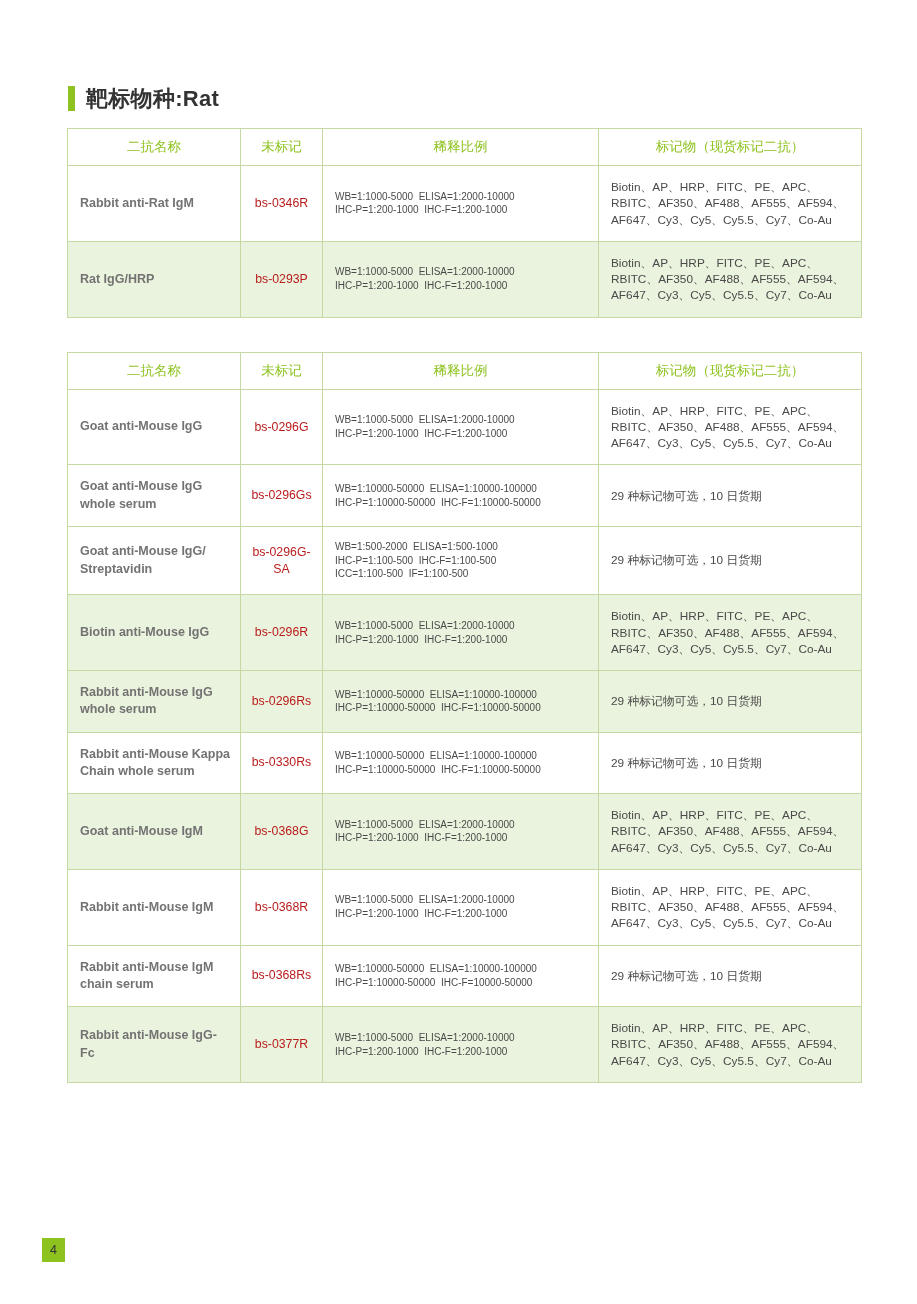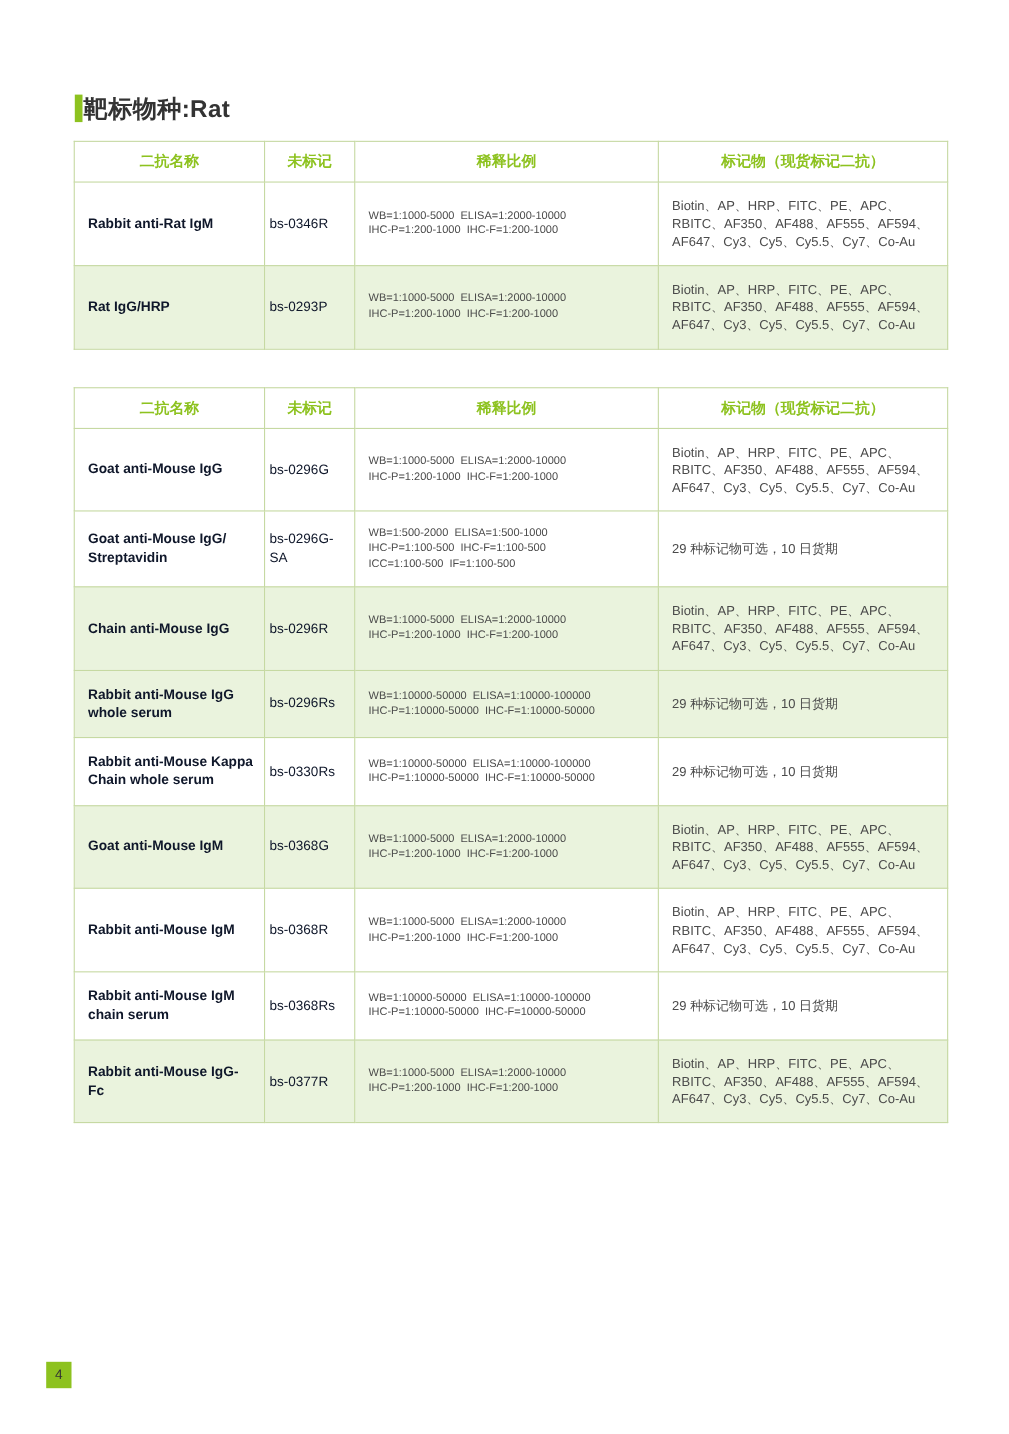--- a/index.html
+++ b/index.html
@@ -8,36 +8,36 @@
     --hl:#eaf3dd;
   }
   *{box-sizing:border-box;}
   body{margin:0;background:#fff;}
   .page{
     width:917px;height:1304px;position:relative;background:#ffffff;
     font-family:"Liberation Sans",sans-serif;
     padding:86px 56px 0 67px;overflow:hidden;
   }
   .sec{margin-bottom:34px;}
-  .sec-head{display:flex;align-items:center;gap:1px;margin:0 0 17px 1px;}
+  .sec-head{display:flex;align-items:center;gap:11px;margin:0 0 17px 1px;}
   .bar{width:7px;height:25px;background:var(--green);flex:0 0 auto;}
   .sec-title{font-size:22px;line-height:1;color:#333;font-weight:600;margin:0;letter-spacing:.3px;}
   table{border-collapse:collapse;table-layout:fixed;width:794px;}
   col.c1{width:173px}col.c2{width:82px}col.c3{width:276px}col.c4{width:263px}
   th{
-    color:var(--green);font-size:13.5px;font-weight:700;text-align:center;
+    color:var(--green);font-size:13.5px;font-weight:400;text-align:center;
     padding:9px 4px;border:1px solid var(--border);background:#fff;
   }
   td{
     border:1px solid var(--border);vertical-align:middle;color:#4a4a4a;
     padding:13px 10px;line-height:1.38;background:#fff;
   }
   tr.hl td{background:var(--hl);}
-  td.c-name{font-weight:700;color:#0f172a;font-size:12.5px;white-space:pre-line;padding-left:12px;}
-  td.c-code{text-align:left;font-size:12.3px;color:#0f172a;padding-left:4px;padding-right:4px;}
+  td.c-name{font-weight:700;color:#737373;font-size:12.5px;white-space:pre-line;padding-left:12px;}
+  td.c-code{text-align:center;font-size:12.3px;color:#b91c1c;padding-left:4px;padding-right:4px;}
   td.c-dil{font-size:10px;white-space:pre-wrap;padding-left:12px;}
   td.c-conj{font-size:11.8px;white-space:pre-wrap;padding-left:12px;}
   .page-num{
     position:absolute;left:42px;top:1238px;width:23px;height:24px;
     background:var(--green);color:#333;font-size:12.5px;
     display:flex;align-items:center;justify-content:center;
   }
 </style>
 </head>
 <body>
@@ -107,30 +107,37 @@
           <tr>
             <td class="c-name">Goat anti-Mouse IgG</td>
             <td class="c-code">bs-0296G</td>
             <td class="c-dil">WB=1:1000-5000  ELISA=1:2000-10000
 IHC-P=1:200-1000  IHC-F=1:200-1000</td>
             <td class="c-conj">Biotin、AP、HRP、FITC、PE、APC、
 RBITC、AF350、AF488、AF555、AF594、
 AF647、Cy3、Cy5、Cy5.5、Cy7、Co-Au</td>
           </tr>
           <tr>
+            <td class="c-name">Goat anti-Mouse IgG whole serum</td>
+            <td class="c-code">bs-0296Gs</td>
+            <td class="c-dil">WB=1:10000-50000  ELISA=1:10000-100000
+IHC-P=1:10000-50000  IHC-F=1:10000-50000</td>
+            <td class="c-conj">29 种标记物可选，10 日货期</td>
+          </tr>
+          <tr>
             <td class="c-name">Goat anti-Mouse IgG/
 Streptavidin</td>
             <td class="c-code">bs-0296G-SA</td>
             <td class="c-dil">WB=1:500-2000  ELISA=1:500-1000
 IHC-P=1:100-500  IHC-F=1:100-500
 ICC=1:100-500  IF=1:100-500</td>
             <td class="c-conj">29 种标记物可选，10 日货期</td>
           </tr>
           <tr class="hl">
-            <td class="c-name">Chain anti-Mouse IgG</td>
+            <td class="c-name">Biotin anti-Mouse IgG</td>
             <td class="c-code">bs-0296R</td>
             <td class="c-dil">WB=1:1000-5000  ELISA=1:2000-10000
 IHC-P=1:200-1000  IHC-F=1:200-1000</td>
             <td class="c-conj">Biotin、AP、HRP、FITC、PE、APC、
 RBITC、AF350、AF488、AF555、AF594、
 AF647、Cy3、Cy5、Cy5.5、Cy7、Co-Au</td>
           </tr>
           <tr class="hl">
             <td class="c-name">Rabbit anti-Mouse IgG whole serum</td>
             <td class="c-code">bs-0296Rs</td>

